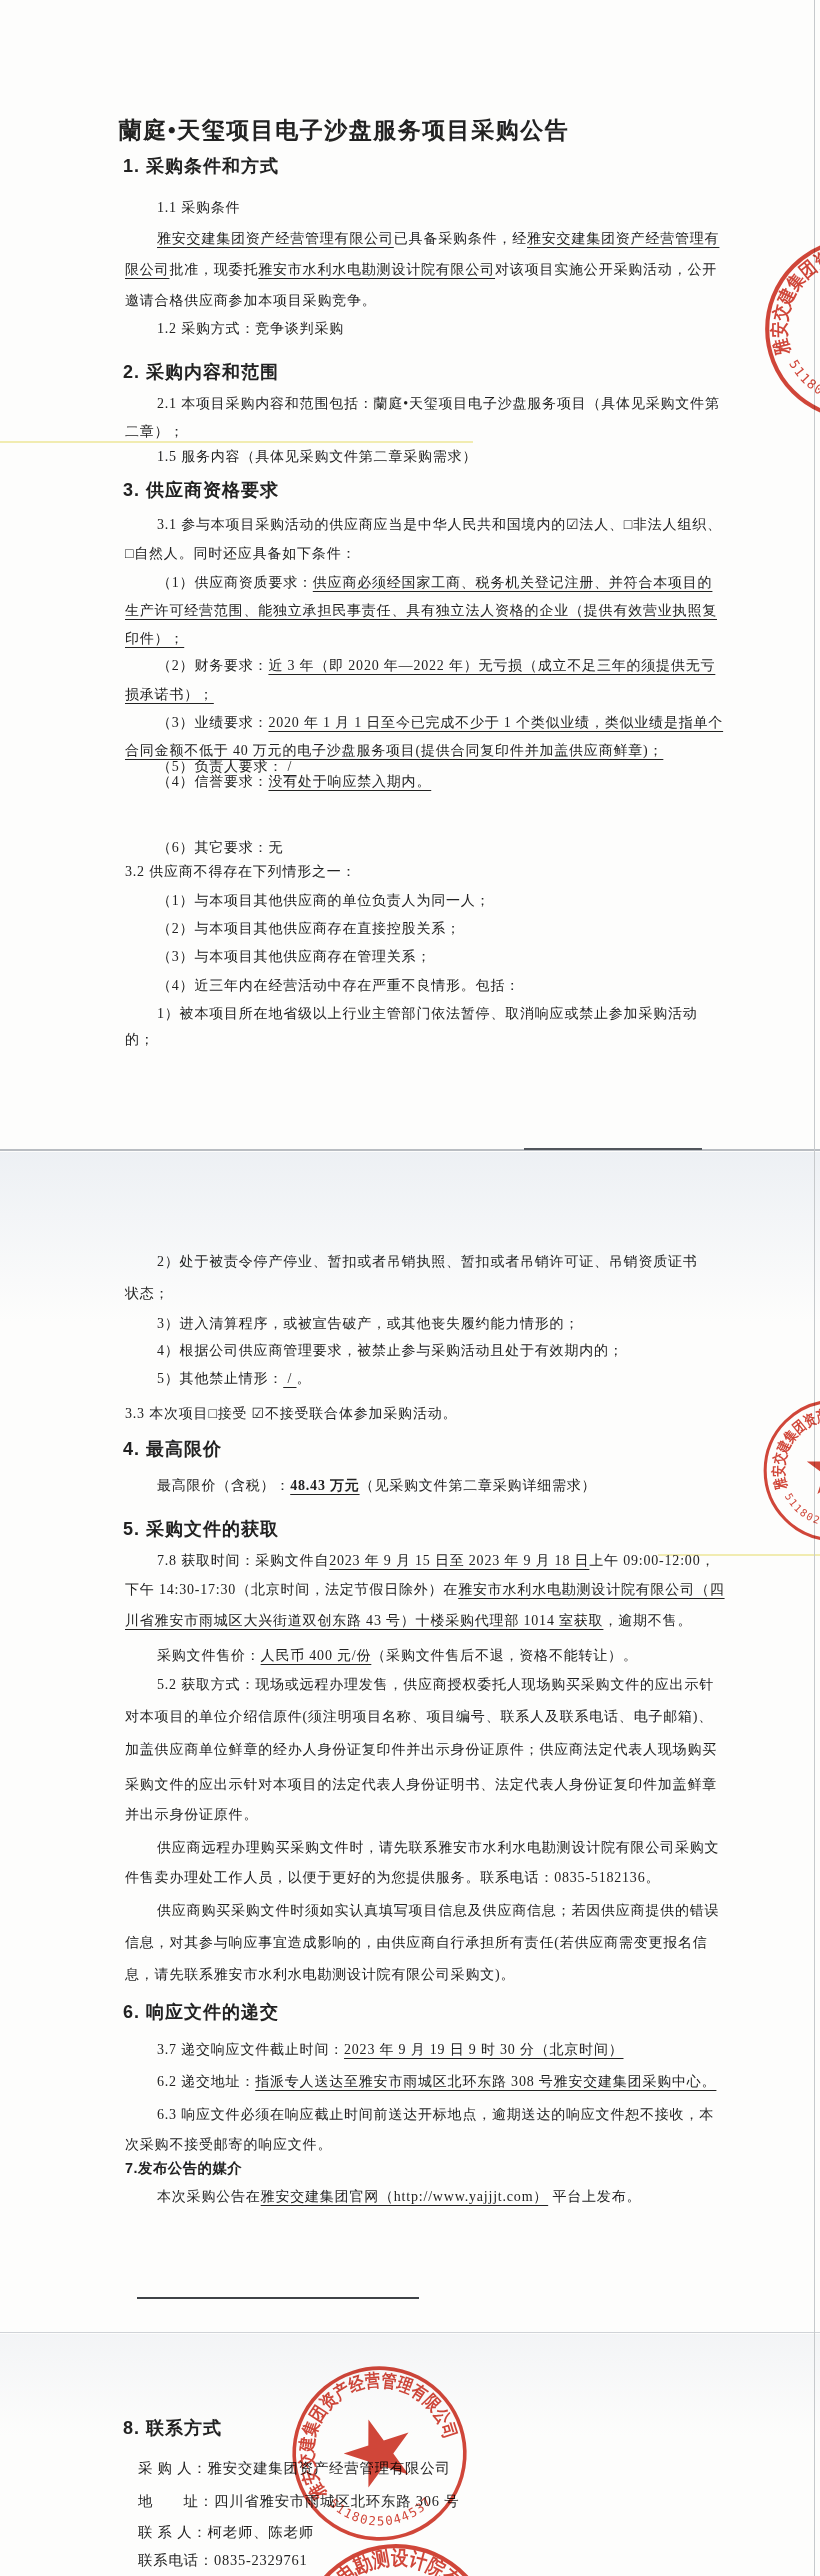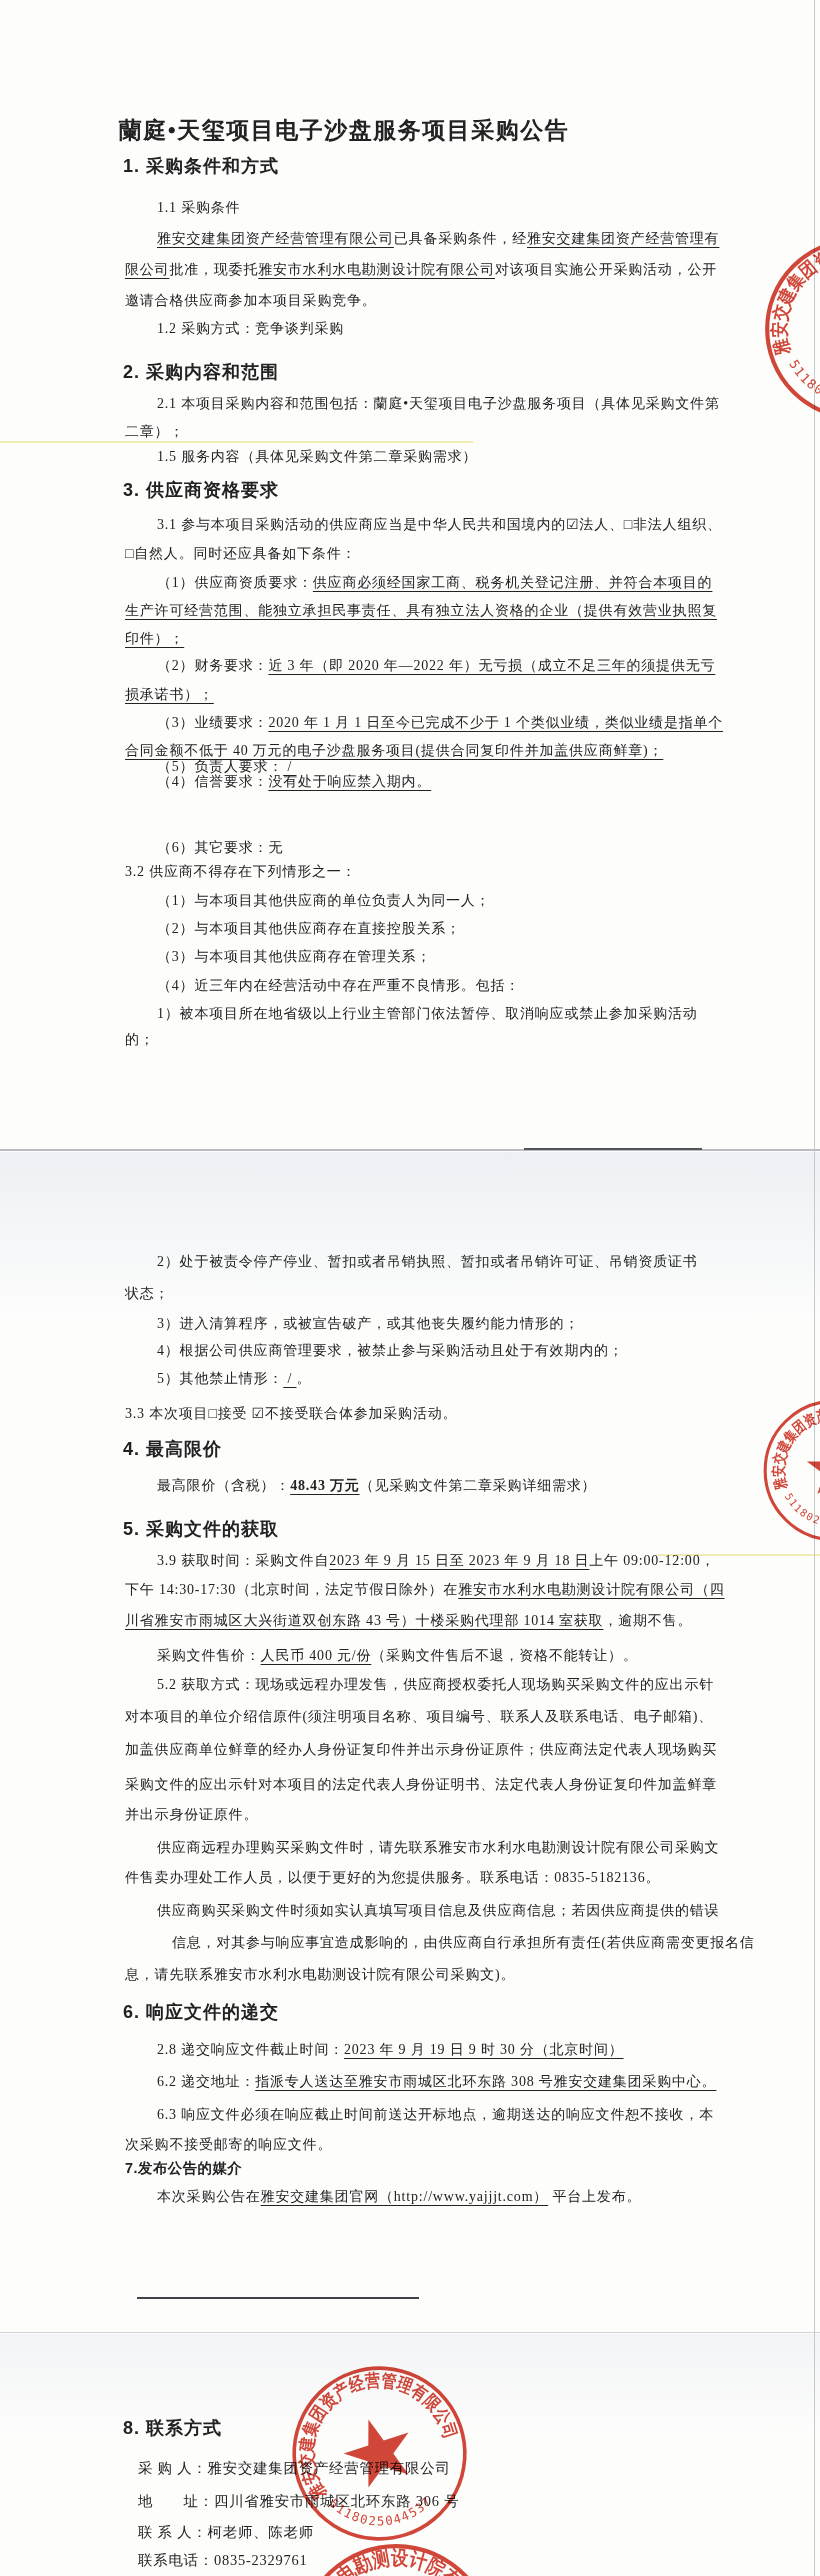--- a/index.html
+++ b/index.html
@@ -80,36 +80,36 @@
     <div class="line" style="top: 1031px;"><span>的；</span></div>
     <div class="line ind" style="top: 1253px;"><span>2）处于被责令停产停业、暂扣或者吊销执照、暂扣或者吊销许可证、吊销资质证书</span></div>
     <div class="line" style="top: 1285px;"><span>状态；</span></div>
     <div class="line ind" style="top: 1315px;"><span>3）进入清算程序，或被宣告破产，或其他丧失履约能力情形的；</span></div>
     <div class="line ind" style="top: 1342px;"><span>4）根据公司供应商管理要求，被禁止参与采购活动且处于有效期内的；</span></div>
     <div class="line ind" style="top: 1370px;"><span>5）其他禁止情形：</span><span class="u"> / </span><span>。</span></div>
     <div class="line" style="top: 1405px;"><span>3.3 本次项目□接受 ☑不接受联合体参加采购活动。</span></div>
     <div class="line h" style="top: 1438px;"><span>4. 最高限价</span></div>
     <div class="line ind" style="top: 1477px;"><span>最高限价（含税）：</span><span class="u b">48.43 万元</span><span>（见采购文件第二章采购详细需求）</span></div>
     <div class="line h" style="top: 1518px;"><span>5. 采购文件的获取</span></div>
-    <div class="line ind" style="top: 1552px;"><span>3.9 获取时间：采购文件自</span><span class="u">2023 年 9 月 15 日至 2023 年 9 月 18 日</span><span>上午 09:00-12:00，</span></div>
+    <div class="line ind" style="top: 1552px;"><span>7.8 获取时间：采购文件自</span><span class="u">2023 年 9 月 15 日至 2023 年 9 月 18 日</span><span>上午 09:00-12:00，</span></div>
     <div class="line" style="top: 1581px;"><span>下午 14:30-17:30（北京时间，法定节假日除外）在</span><span class="u">雅安市水利水电勘测设计院有限公司（四</span></div>
     <div class="line" style="top: 1612px;"><span class="u">川省雅安市雨城区大兴街道双创东路 43 号）十楼采购代理部 1014 室获取</span><span>，逾期不售。</span></div>
     <div class="line ind" style="top: 1647px;"><span>采购文件售价：</span><span class="u">人民币 400 元/份</span><span>（采购文件售后不退，资格不能转让）。</span></div>
     <div class="line ind" style="top: 1676px;"><span>5.2 获取方式：现场或远程办理发售，供应商授权委托人现场购买采购文件的应出示针</span></div>
     <div class="line" style="top: 1708px;"><span>对本项目的单位介绍信原件(须注明项目名称、项目编号、联系人及联系电话、电子邮箱)、</span></div>
     <div class="line" style="top: 1741px;"><span>加盖供应商单位鲜章的经办人身份证复印件并出示身份证原件；供应商法定代表人现场购买</span></div>
     <div class="line" style="top: 1776px;"><span>采购文件的应出示针对本项目的法定代表人身份证明书、法定代表人身份证复印件加盖鲜章</span></div>
     <div class="line" style="top: 1806px;"><span>并出示身份证原件。</span></div>
     <div class="line ind" style="top: 1839px;"><span>供应商远程办理购买采购文件时，请先联系雅安市水利水电勘测设计院有限公司采购文</span></div>
     <div class="line" style="top: 1869px;"><span>件售卖办理处工作人员，以便于更好的为您提供服务。联系电话：0835-5182136。</span></div>
     <div class="line ind" style="top: 1902px;"><span>供应商购买采购文件时须如实认真填写项目信息及供应商信息；若因供应商提供的错误</span></div>
-    <div class="line" style="top: 1934px; margin-left: 47px;"><span>信息，对其参与响应事宜造成影响的，由供应商自行承担所有责任(若供应商需变更报名信</span></div>
+    <div class="line" style="top: 1934px;"><span>信息，对其参与响应事宜造成影响的，由供应商自行承担所有责任(若供应商需变更报名信</span></div>
     <div class="line" style="top: 1966px;"><span>息，请先联系雅安市水利水电勘测设计院有限公司采购文)。</span></div>
     <div class="line h" style="top: 2001px;"><span>6. 响应文件的递交</span></div>
-    <div class="line ind" style="top: 2041px;"><span>2.8 递交响应文件截止时间：</span><span class="u">2023 年 9 月 19 日 9 时 30 分（北京时间）</span></div>
+    <div class="line ind" style="top: 2041px;"><span>3.7 递交响应文件截止时间：</span><span class="u">2023 年 9 月 19 日 9 时 30 分（北京时间）</span></div>
     <div class="line ind" style="top: 2073px;"><span>6.2 递交地址：</span><span class="u">指派专人送达至雅安市雨城区北环东路 308 号雅安交建集团采购中心。</span></div>
     <div class="line ind" style="top: 2106px;"><span>6.3 响应文件必须在响应截止时间前送达开标地点，逾期送达的响应文件恕不接收，本</span></div>
     <div class="line" style="top: 2136px;"><span>次采购不接受邮寄的响应文件。</span></div>
     <div class="line h7" style="top: 2159px;"><span>7.发布公告的媒介</span></div>
     <div class="line ind" style="top: 2188px;"><span>本次采购公告在</span><span class="u">雅安交建集团官网（http://www.yajjjt.com）</span><span> 平台上发布。</span></div>
     <div class="line h" style="top: 2417px;"><span>8. 联系方式</span></div>
     <div class="line contact" style="top: 2459px;"><span>采 购 人：雅安交建集团资产经营管理有限公司</span></div>
     <div class="line contact" style="top: 2492px;"><span>地　　址：四川省雅安市雨城区北环东路 306 号</span></div>
     <div class="line contact" style="top: 2523px;"><span>联 系 人：柯老师、陈老师</span></div>
     <div class="line contact" style="top: 2551px;"><span>联系电话：0835-2329761</span></div>

